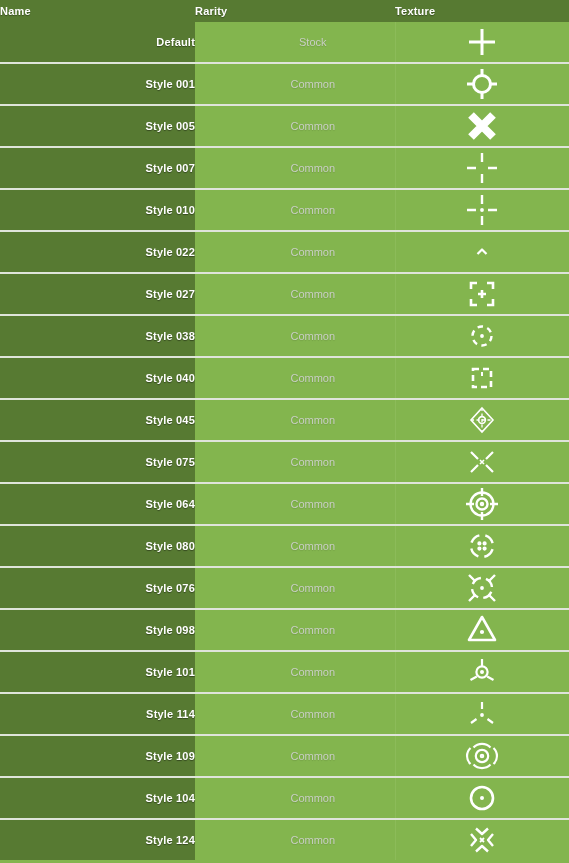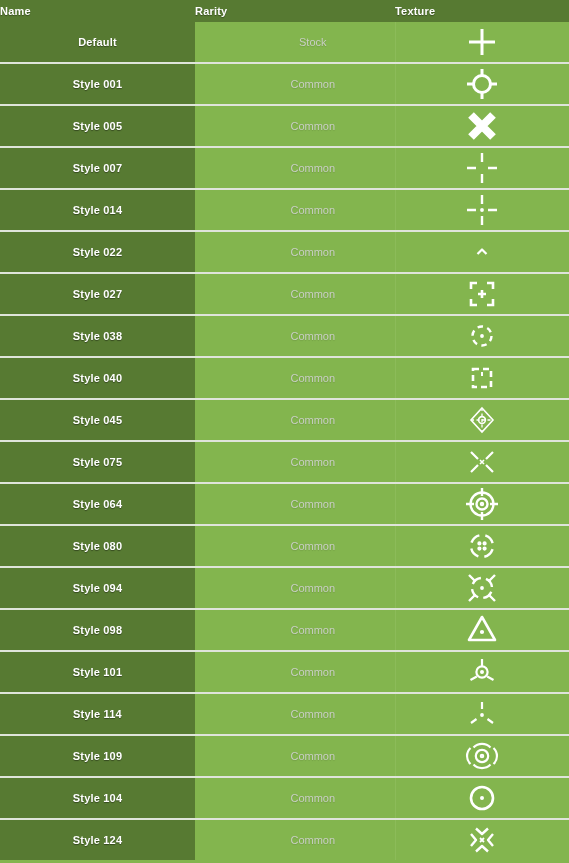--- a/index.html
+++ b/index.html
@@ -35,20 +35,21 @@
     border-bottom:2px solid #dfe4da;
     background:#83b54e;
   }
   tbody td.name-cell{
     background:#577a32;
     color:#ffffff;
     font-size:11px;
     font-weight:bold;
     text-shadow:0 1px 1px rgba(0,0,0,.4);
     letter-spacing:.2px;
+    text-align:right;
   }
   tbody td.rarity-cell{
     color:#c9cfc4;
     font-size:11px;
     font-weight:normal;
     text-shadow:0 1px 1px rgba(0,0,0,.12);
     padding-left:36px;
   }
   tbody td.tex-cell{
     border-left:1px solid #8cbb59;
@@ -98,21 +99,21 @@
             </svg></span></td>
       </tr>
       <tr>
         <td class="name-cell">Style 007</td>
         <td class="rarity-cell">Common</td>
         <td class="tex-cell"><span><svg class="ico" width="40" height="40" viewBox="0 0 40 40" stroke="#ffffff" fill="none" stroke-width="2">
               <path d="M20 5 V14 M20 26 V35 M5 20 H14 M26 20 H35" stroke-width="2.4"></path>
             </svg></span></td>
       </tr>
       <tr>
-        <td class="name-cell">Style 014</td>
+        <td class="name-cell">Style 010</td>
         <td class="rarity-cell">Common</td>
         <td class="tex-cell"><span><svg class="ico" width="40" height="40" viewBox="0 0 40 40" stroke="#ffffff" fill="none" stroke-width="2">
               <path d="M20 5 V14 M20 26 V35 M5 20 H14 M26 20 H35" stroke-width="2.4"></path>
               <circle cx="20" cy="20" r="0.9" fill="#ffffff" stroke="none"></circle>
             </svg></span></td>
       </tr>
       <tr>
         <td class="name-cell">Style 022</td>
         <td class="rarity-cell">Common</td>
         <td class="tex-cell"><span><svg class="ico" width="40" height="40" viewBox="0 0 40 40" stroke="#ffffff" fill="none" stroke-width="2">
@@ -175,21 +176,21 @@
         <td class="rarity-cell">Common</td>
         <td class="tex-cell"><span><svg class="ico" width="40" height="40" viewBox="0 0 40 40" stroke="#ffffff" fill="none" stroke-width="2">
               <circle cx="20" cy="20" r="11" stroke-width="2.4" stroke-dasharray="11 6" transform="rotate(20 20 20)"></circle>
               <circle cx="17.4" cy="17.4" r="1.1" fill="#ffffff" stroke="none"></circle>
               <circle cx="22.6" cy="17.4" r="1.1" fill="#ffffff" stroke="none"></circle>
               <circle cx="17.4" cy="22.6" r="1.1" fill="#ffffff" stroke="none"></circle>
               <circle cx="22.6" cy="22.6" r="1.1" fill="#ffffff" stroke="none"></circle>
             </svg></span></td>
       </tr>
       <tr>
-        <td class="name-cell">Style 094</td>
+        <td class="name-cell">Style 076</td>
         <td class="rarity-cell">Common</td>
         <td class="tex-cell"><span><svg class="ico" width="40" height="40" viewBox="0 0 40 40" stroke="#ffffff" fill="none" stroke-width="2">
               <circle cx="20" cy="20" r="10" stroke-width="2.4" stroke-dasharray="10.5 5.2" transform="rotate(22 20 20)"></circle>
               <path d="M7 7 L13.5 13.5 M33 7 L26.5 13.5 M7 33 L13.5 26.5 M33 33 L26.5 26.5" stroke-width="2.4" stroke-linecap="round"></path>
               <circle cx="20" cy="20" r="0.9" fill="#ffffff" stroke="none"></circle>
             </svg></span></td>
       </tr>
       <tr>
         <td class="name-cell">Style 098</td>
         <td class="rarity-cell">Common</td>

